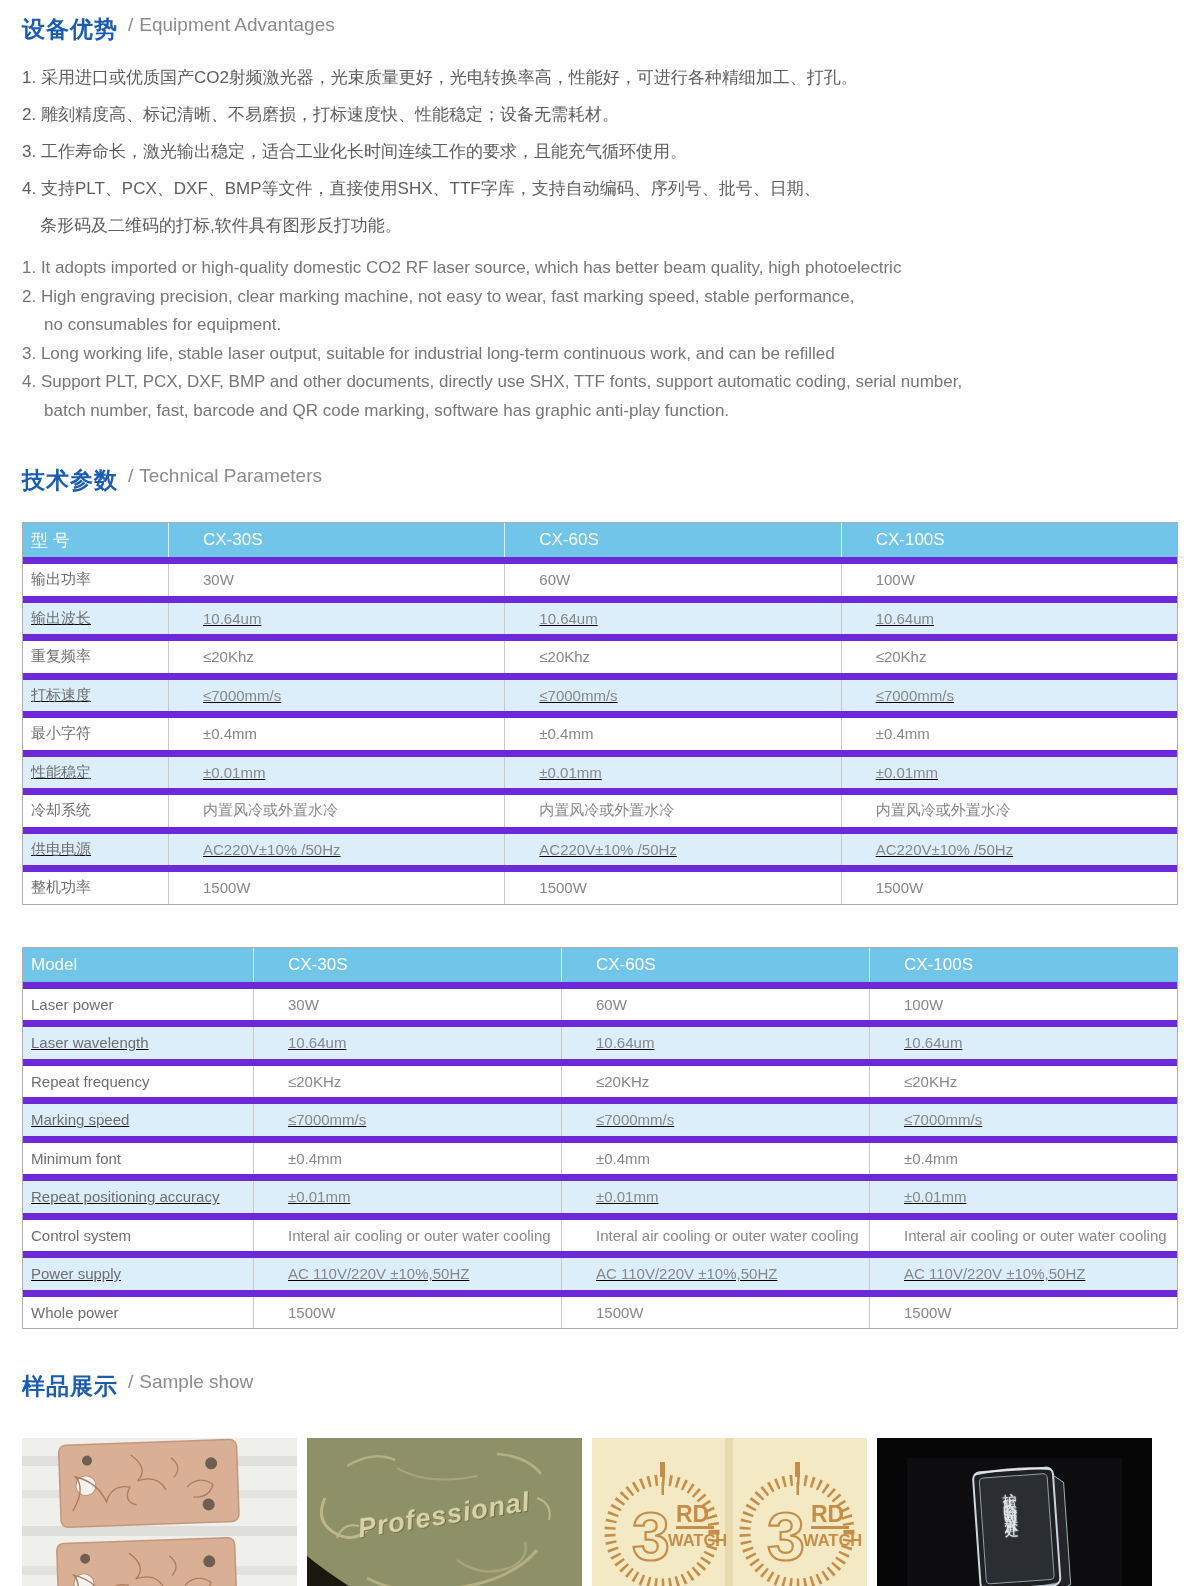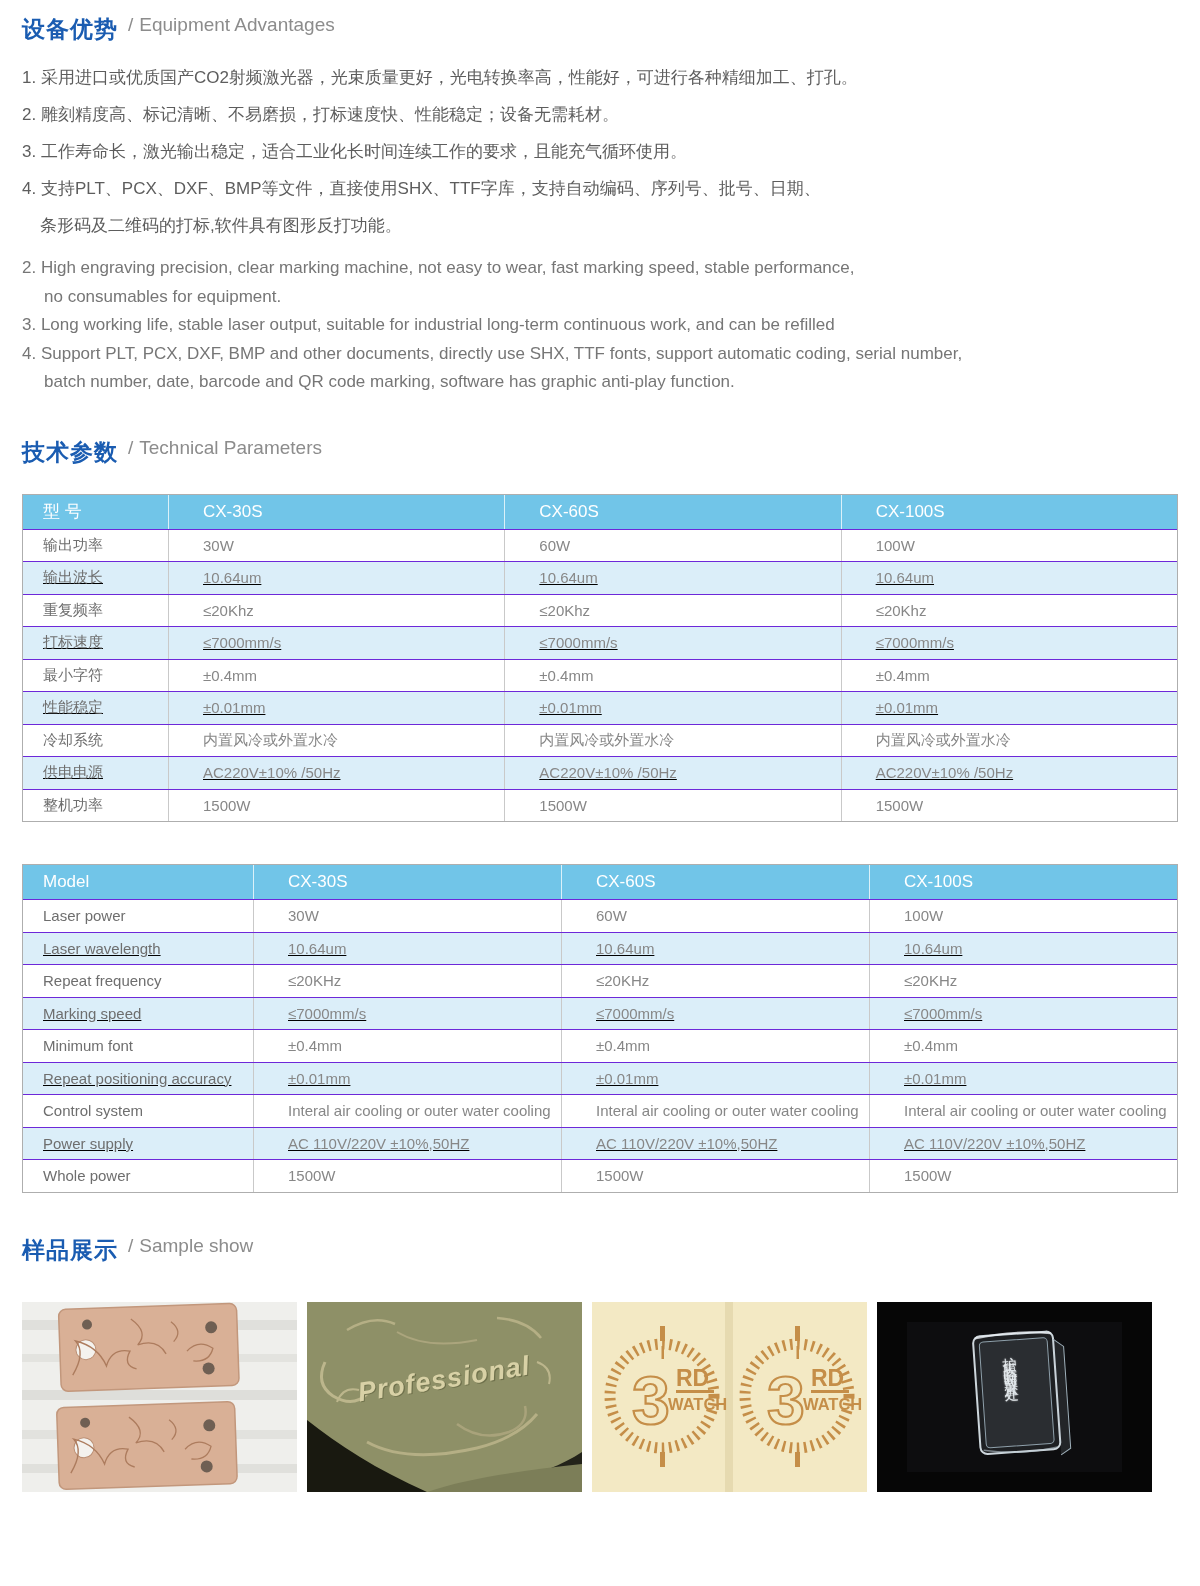--- a/index.html
+++ b/index.html
@@ -15,26 +15,26 @@
   
   .list-zh{margin-top:14px;font-size:17px;color:#5d5d5d;line-height:37px;}
   .list-en{margin-top:10px;font-size:17px;color:#767676;line-height:28.5px;}
   .line{white-space:nowrap;}
   .cont-zh{padding-left:18px;}
   .cont-en{padding-left:22px;}
 
   
   .sec-params{margin-top:40px;}
   .ptable{margin-top:26px;border:1px solid #aeaeae;background:#fff;}
-  .ptable .trow{display:flex;height:31.5px;border-top:1px solid #6d28d9;}
+  .ptable .trow{display:flex;height:31.5px;border-top:7px solid #6d28d9;}
   .ptable .trow.thead{height:34px;border-top:none;background:#71c5e8;}
   .ptable .trow.alt{background:#dbeef9;text-decoration:underline;}
   .ptable .tcell{flex:1;display:flex;align-items:center;padding-left:34px;box-sizing:border-box;
     border-left:1px solid #c9c9c9;font-size:15px;color:#878787;overflow:hidden;white-space:nowrap;}
-  .ptable .tcell.c0{flex:none;padding-left:20px;color:#6e6e6e;border-left:none;}
+  .ptable .tcell.c0{flex:none;padding-left:8px;color:#6e6e6e;border-left:none;}
   .ptable .thead .tcell{color:#ffffff;font-size:17px;border-left:1px solid rgba(255,255,255,.75);}
   .ptable .thead .tcell.c0{border-left:none;}
   .table-zh .tcell.c0{width:145px;}
   .table-en .tcell.c0{width:230px;}
   .table-en{margin-top:42px;}
 
   
   .sec-samples{margin-top:42px;}
   .samples{margin-top:36px;display:flex;gap:10px;}
   .sample{position:relative;width:275px;height:190px;overflow:hidden;flex:none;}
@@ -59,25 +59,26 @@
 
     <div class="list-zh">
       <div class="line">1. 采用进口或优质国产CO2射频激光器，光束质量更好，光电转换率高，性能好，可进行各种精细加工、打孔。</div>
       <div class="line">2. 雕刻精度高、标记清晰、不易磨损，打标速度快、性能稳定；设备无需耗材。</div>
       <div class="line">3. 工作寿命长，激光输出稳定，适合工业化长时间连续工作的要求，且能充气循环使用。</div>
       <div class="line">4. 支持PLT、PCX、DXF、BMP等文件，直接使用SHX、TTF字库，支持自动编码、序列号、批号、日期、</div>
       <div class="line cont-zh">条形码及二维码的打标,软件具有图形反打功能。</div>
     </div>
 
     <div class="list-en">
+      <div class="line">1. It adopts imported or high-quality domestic CO2 RF laser source, which has better beam quality, high photoelectric</div>
       <div class="line">2. High engraving precision, clear marking machine, not easy to wear, fast marking speed, stable performance,</div>
       <div class="line cont-en">no consumables for equipment.</div>
       <div class="line">3. Long working life, stable laser output, suitable for industrial long-term continuous work, and can be refilled</div>
       <div class="line">4. Support PLT, PCX, DXF, BMP and other documents, directly use SHX, TTF fonts, support automatic coding, serial number,</div>
-      <div class="line cont-en">batch number, date, barcode and QR code marking, software has graphic anti-play function.</div>
+      <div class="line cont-en">batch number, fast, barcode and QR code marking, software has graphic anti-play function.</div>
     </div>
   </div>
 
   <div class="sec-params">
     <div class="sec-title">
       <span class="zh">技术参数</span>
       <span class="slash">/</span>
       <span class="en">Technical Parameters</span>
     </div>
 

